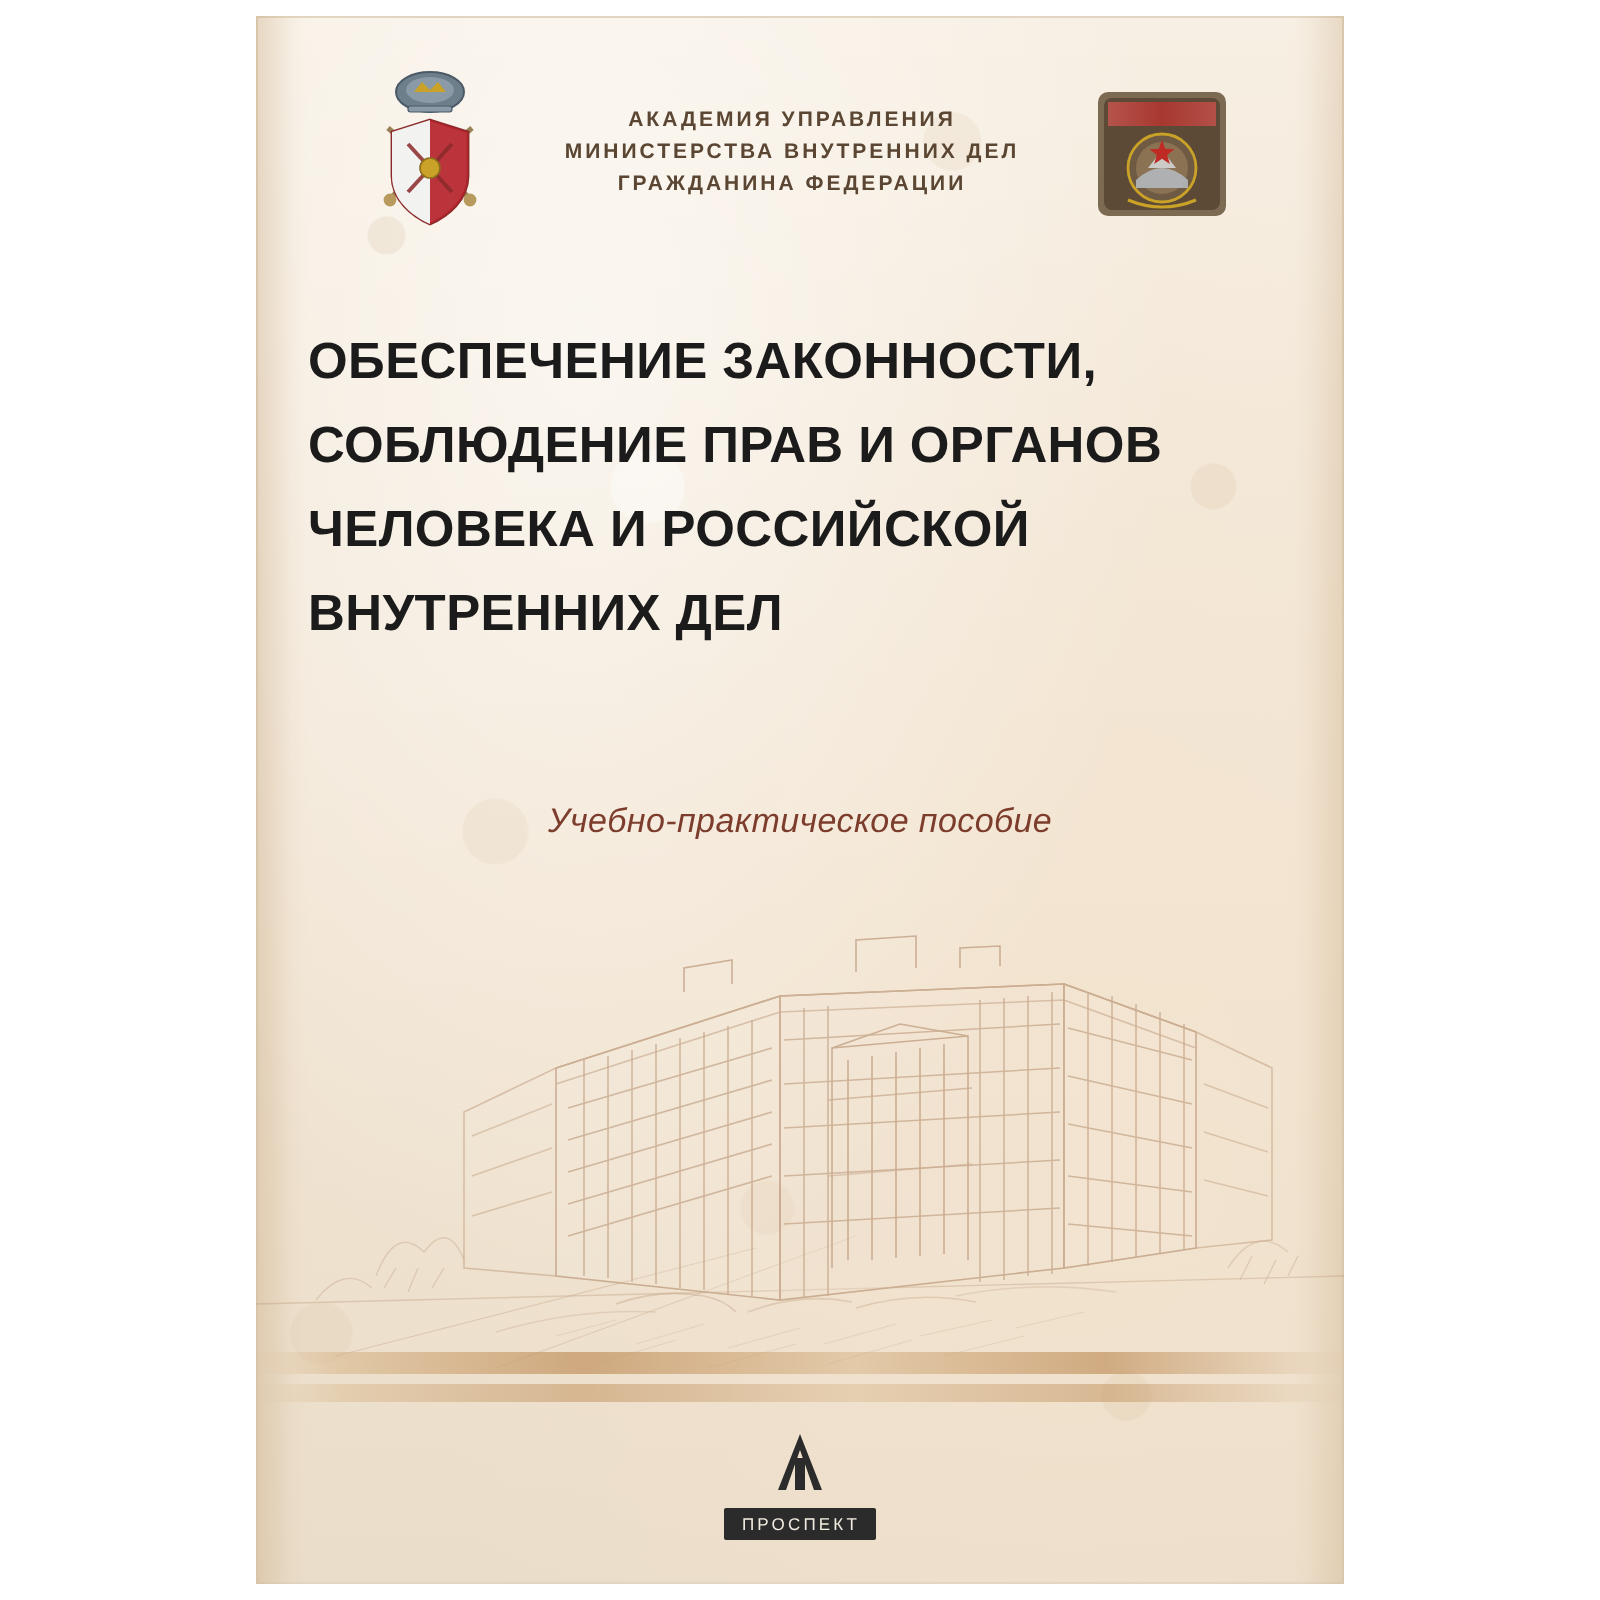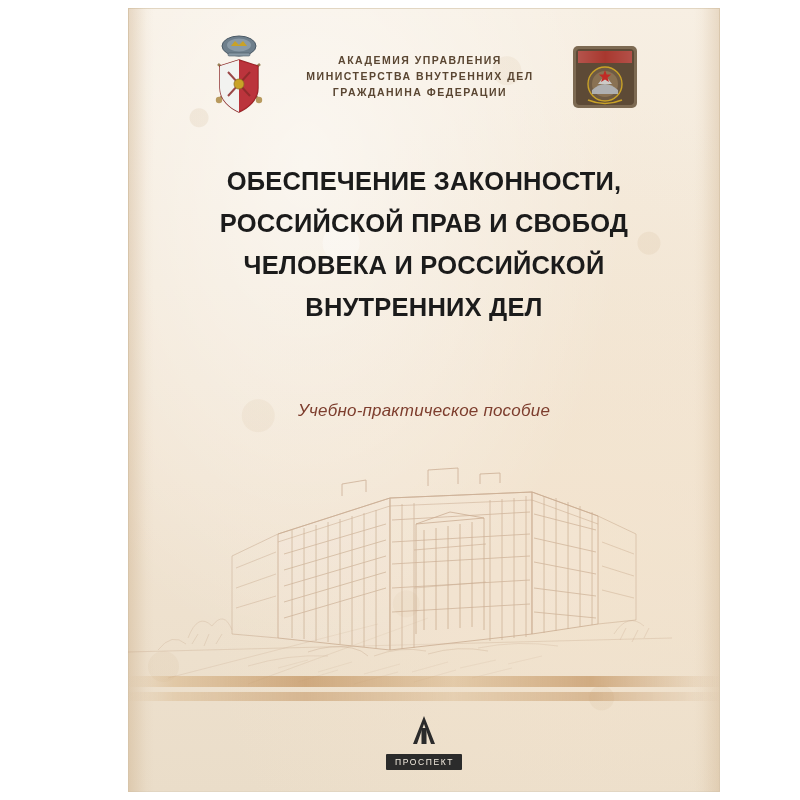--- a/index.html
+++ b/index.html
@@ -27,21 +27,20 @@
     left: 128px;
     top: 8px;
     width: 544px;
     height: 784px;
     background:
       radial-gradient(ellipse at 30% 20%, rgba(255,255,255,0.55) 0%, rgba(255,255,255,0) 55%),
       radial-gradient(ellipse at 75% 70%, rgba(244,228,206,0.65) 0%, rgba(244,228,206,0) 60%),
       linear-gradient(180deg, #f7efe3 0%, #f3e8d8 35%, #f1e4d2 60%, #eaddc9 100%);
     box-shadow: 0 0 0 1px #e2d6c2 inset;
     overflow: hidden;
-    padding-left: 48px;
   }
 
   
   .cover::before {
     content: "";
     position: absolute;
     inset: 0;
     background-image:
       radial-gradient(circle at 12% 14%, rgba(206,178,141,0.18) 0 9px, rgba(0,0,0,0) 10px),
       radial-gradient(circle at 64% 8%, rgba(206,178,141,0.13) 0 14px, rgba(0,0,0,0) 15px),
@@ -116,21 +115,21 @@
     margin-top: 6px;
     position: relative;
   }
 
   
   .title-block {
     position: absolute;
     left: 26px;
     right: 26px;
     top: 152px;
-    text-align: center;
+    text-align: left;
   }
   .title-block .tline {
     font-size: 25.5px;
     font-weight: bold;
     letter-spacing: 0.2px;
     color: #1b1b1b;
     line-height: 42px;
     white-space: nowrap;
   }
   .subtitle {
@@ -265,21 +264,21 @@
           <path d="M24 50 q13 -12 26 0 l0 4 l-26 0 z" fill="#b3b7bb" opacity="0.9"></path>
           <path d="M30 44 l7 -9 l7 9 z" fill="#d8dadd" opacity="0.85"></path>
           <path d="M37 30 l1.6 4.4 l4.6 0.2 l-3.6 2.9 l1.3 4.5 l-3.9 -2.6 l-3.9 2.6 l1.3 -4.5 l-3.6 -2.9 l4.6 -0.2 z" fill="#c02a25"></path>
           <path d="M20 60 q17 7 34 0" stroke="#c9a227" stroke-width="1.6" fill="none"></path>
         </svg>
       </div>
     </div>
 
     <div class="title-block">
       <div class="tline">ОБЕСПЕЧЕНИЕ ЗАКОННОСТИ,</div>
-      <div class="tline">РОССИЙСКОЙ ПРАВ И СВОБОД</div>
+      <div class="tline">СОБЛЮДЕНИЕ ПРАВ И ОРГАНОВ</div>
       <div class="tline">ЧЕЛОВЕКА И РОССИЙСКОЙ</div>
       <div class="tline">ВНУТРЕННИХ ДЕЛ</div>
     </div>
 
     <div class="subtitle">Учебно-практическое пособие</div>
 
     <div class="building">
       <svg width="544" height="250" viewBox="0 0 544 250">
         <g stroke="#b08868" fill="none" stroke-width="0.8" opacity="0.95">
 

